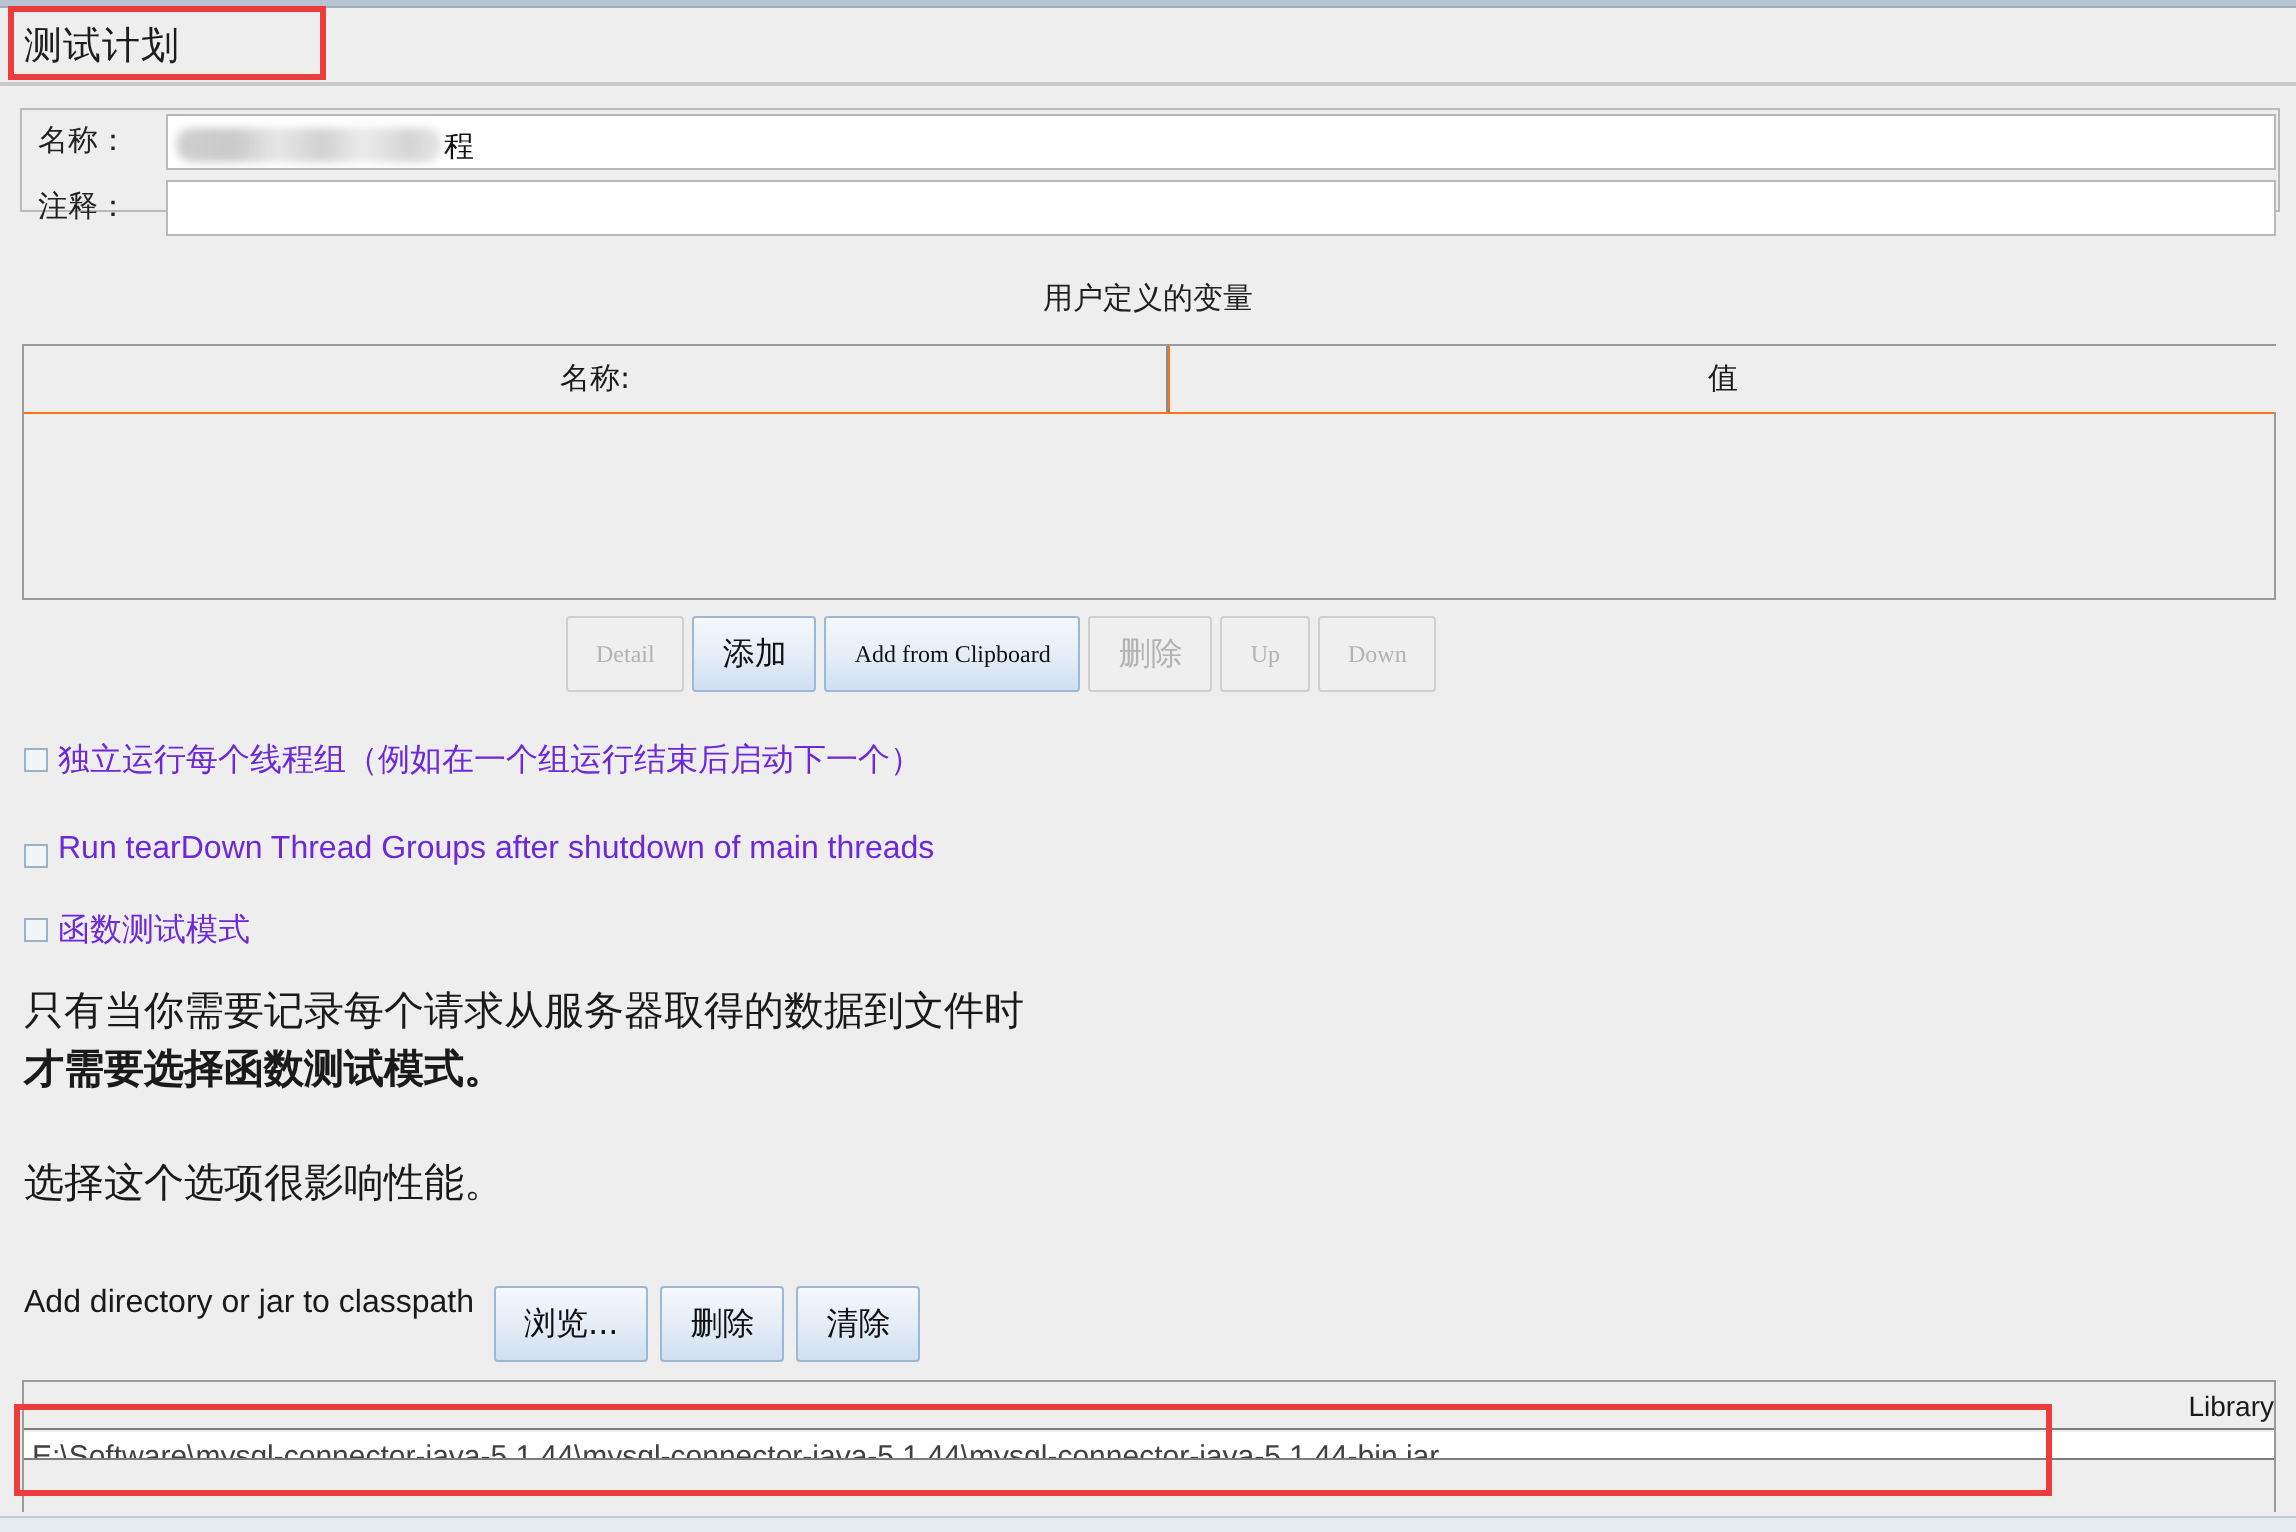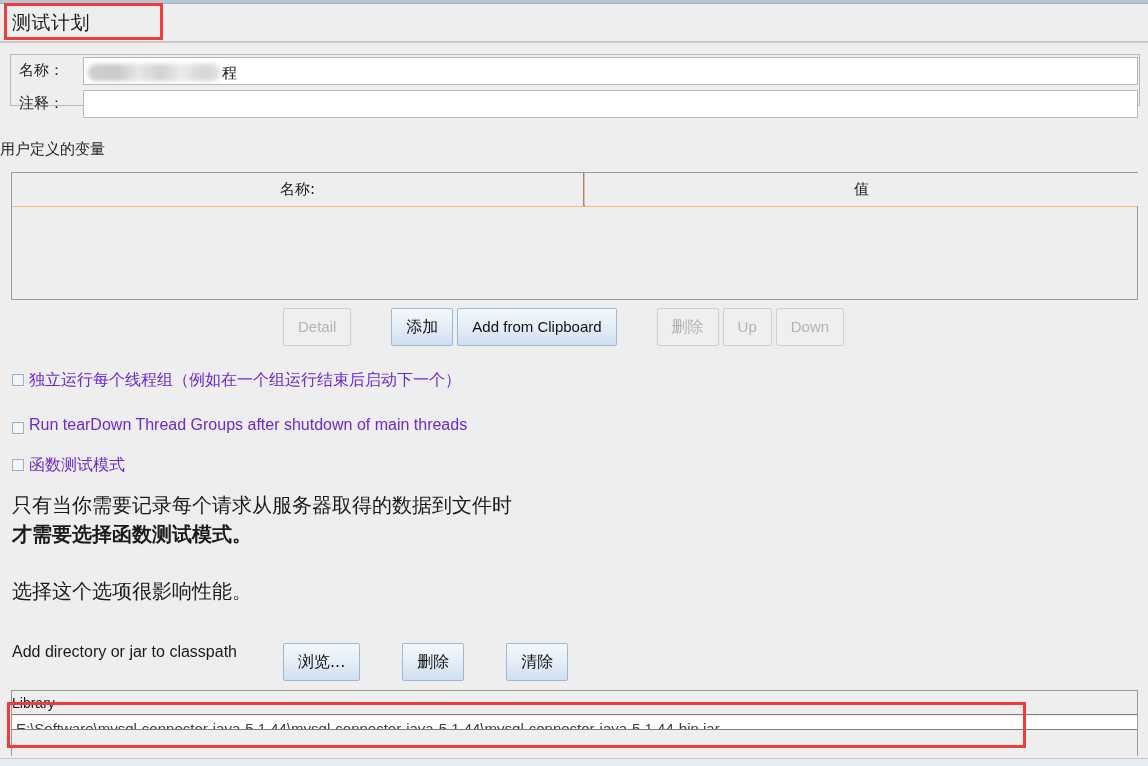--- a/index.html
+++ b/index.html
@@ -121,29 +121,30 @@
     font-size: 15px;
     color: #111;
     vertical-align: middle;
   }
 
   
   .udv-caption {
     position: absolute;
     left: 0; top: 140px;
     width: 1148px;
+    text-align: center;
     font-size: 15px;
     color: #1f1f1f;
     font-family: "DejaVu Sans", "Liberation Sans", sans-serif;
   }
   .udv-table {
     position: absolute;
     left: 11px; top: 172px;
     width: 1127px; height: 128px;
-    background: #fdba74;
+    background: #f97316;
     border: 1px solid #9a9a9a;
   }
   .udv-head {
     position: absolute;
     left: 0; top: 0;
     width: 100%; height: 33px;
     border-bottom: 1px solid #7d7d7d;
   }
   .udv-th {
     position: absolute;
@@ -169,40 +170,40 @@
     position: absolute;
     left: 283px; top: 308px;
     height: 38px;
     display: flex;
     gap: 4px;
     align-items: flex-start;
   }
   .btn {
     height: 38px;
     padding: 0 14px;
-    font-size: 15px;
-    font-family: Liberation Sans, sans-serif;
+    font-size: 12px;
+    font-family: Liberation Serif, serif;
     line-height: 36px;
     text-align: center;
     white-space: nowrap;
     border-radius: 2px;
     cursor: default;
     user-select: none;
   }
   .btn.disabled {
     background: #efefef;
     border: 1px solid #cfcfcf;
     color: #b3b3b3;
   }
   .btn.enabled {
     background: linear-gradient(180deg, #f4f8fc 0%, #e3ecf7 55%, #cfdff1 100%);
     border: 1px solid #9cb8d6;
     color: #111111;
   }
-  .btn.cjk { font-family: "DejaVu Sans", "Liberation Sans", sans-serif; font-size: 16px; margin-left: 36px; }
+  .btn.cjk { font-family: "DejaVu Sans", "Liberation Sans", sans-serif; font-size: 16px; }
 
   
   .cb-row {
     position: absolute;
     left: 12px;
     height: 24px;
     display: flex;
     align-items: center;
     gap: 5px;
   }
@@ -260,21 +261,21 @@
     width: 1127px; height: 66px;
     background: #eeeeee;
     border: 1px solid #9a9a9a;
     border-bottom: none;
   }
   .lib-head {
     position: absolute;
     left: 0; top: 0;
     width: 100%; height: 24px;
     line-height: 24px;
-    text-align: left;
+    text-align: right;
     font-size: 14px;
     color: #1a1a1a;
     font-family: "Liberation Sans", "DejaVu Sans", sans-serif;
     border-bottom: 1px solid #7d7d7d;
     background: #eeeeee;
   }
   .lib-row {
     position: absolute;
     left: 0;
     width: 100%; height: 14px;

